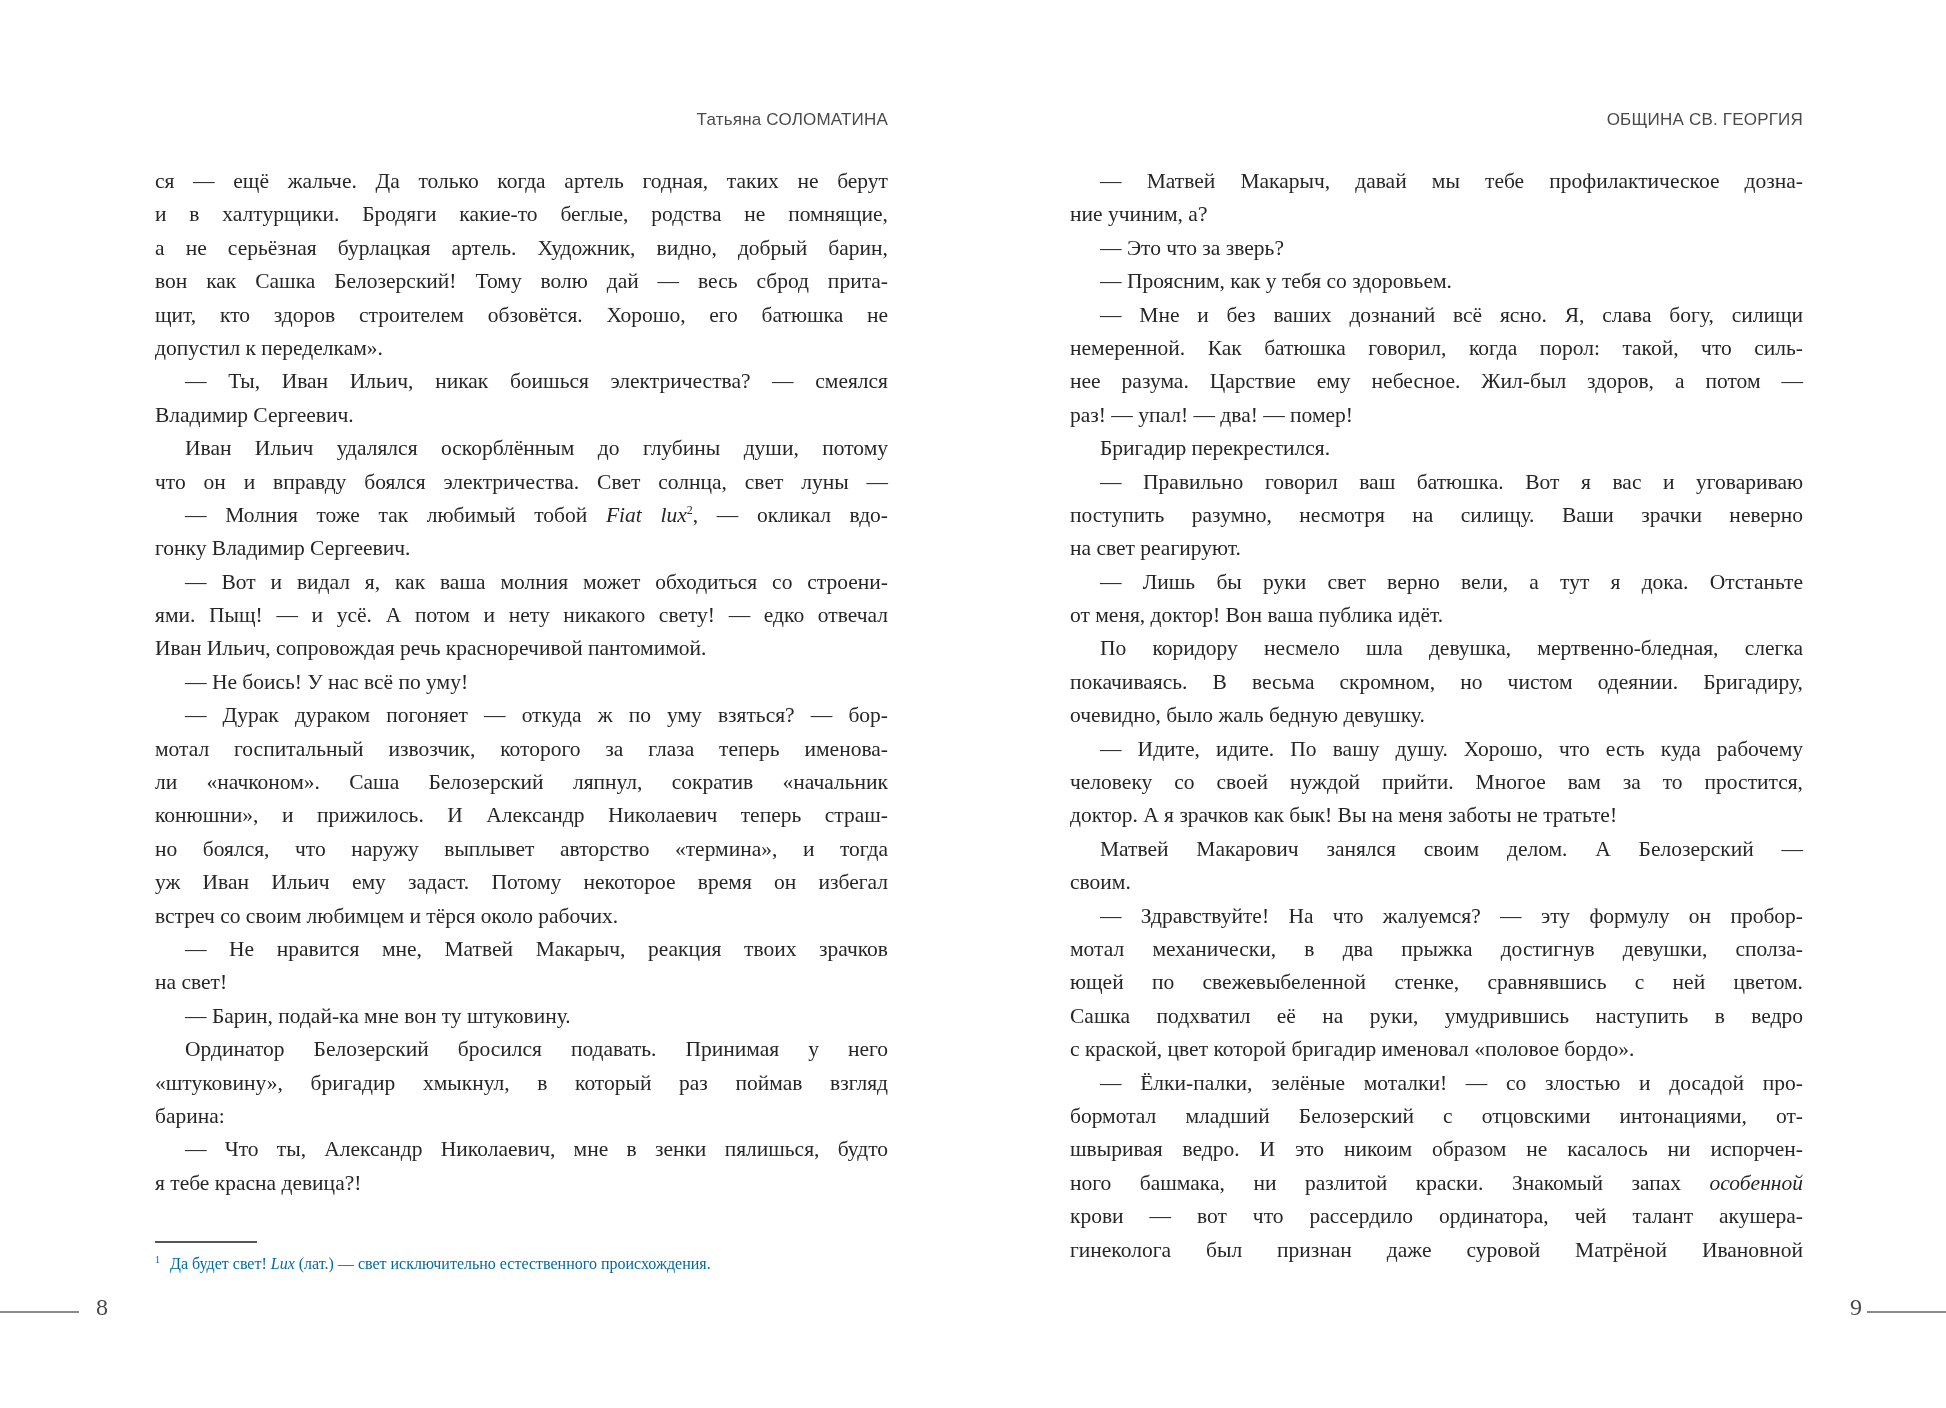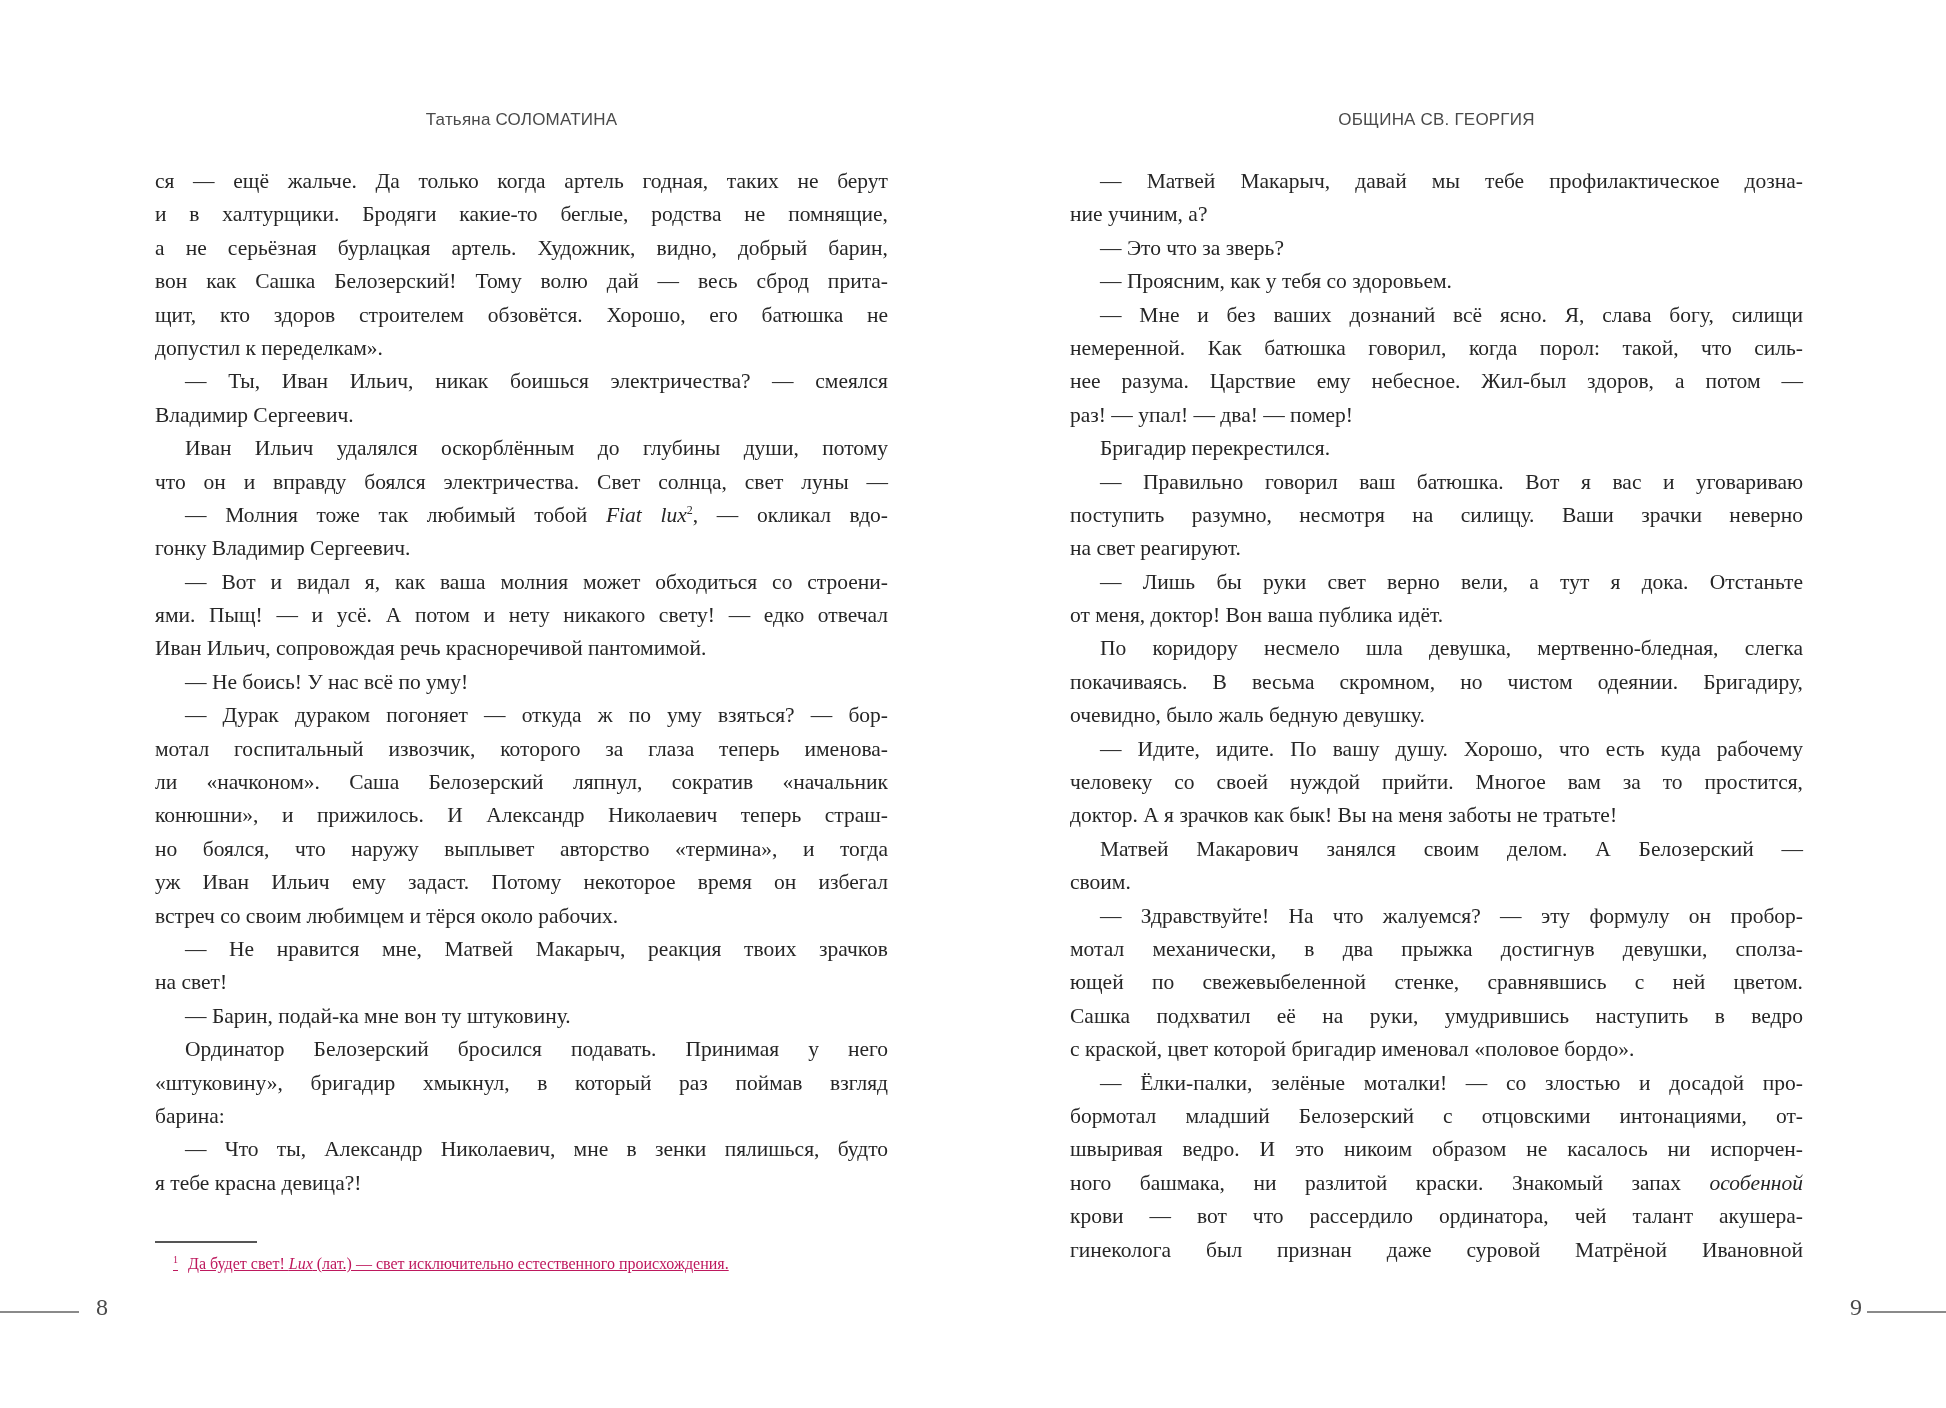--- a/index.html
+++ b/index.html
@@ -6,21 +6,21 @@
   body {
     width: 1946px; height: 1408px; position: relative; overflow: hidden;
     font-family: "DejaVu Serif", "Liberation Serif", serif;
     color: #2b2b2b;
   }
   .page { position: absolute; top: 0; height: 1408px; width: 973px; }
   .page.left { left: 0; }
   .page.right { left: 973px; }
   .running-head {
     position: absolute; top: 110px; left: 0; width: 100%;
-    text-align: center;
+    text-align: right;
     font-family: "Liberation Sans", "DejaVu Sans", sans-serif;
     font-size: 17px; letter-spacing: 0.2px; color: #4a4a4a;
   }
   .left .running-head { left: 155px; width: 733px; }
   .right .running-head { left: 97px; width: 733px; }
   .body-text { position: absolute; top: 165px; width: 733px; }
   .left .body-text { left: 155px; }
   .right .body-text { left: 97px; }
   .line {
     height: 33.4px; line-height: 33.4px;
@@ -32,25 +32,24 @@
   }
   .line.last { text-align-last: left; }
   .line.indent { padding-left: 30px; }
   .line i { }
   .line sup { font-size: 12px; line-height: 0; vertical-align: 8px; }
   .footnote-rule {
     position: absolute; left: 155px; top: 1241px; width: 102px; height: 1.5px;
     background: #555;
   }
   .footnote {
-    position: absolute; left: 173px; top: 1249px; width: 733px;
+    position: absolute; left: 155px; top: 1249px; width: 733px;
     font-family: "Liberation Serif", "DejaVu Serif", serif;
-    font-size: 16px; line-height: 22px; color: #be185d;
+    font-size: 16px; line-height: 22px; color: #0369a1;
     white-space: nowrap;
-    text-decoration: underline;
   }
   .footnote .mark { font-size: 10px; vertical-align: 6px; margin-right: 10px; }
   .footnote i { font-style: italic; }
   .folio {
     position: absolute; top: 1294px;
     font-family: "Liberation Serif", "DejaVu Serif", serif;
     font-size: 24px; color: #4a4a4a;
   }
   .left .folio { left: 96px; }
   .right .folio { left: 877px; }

